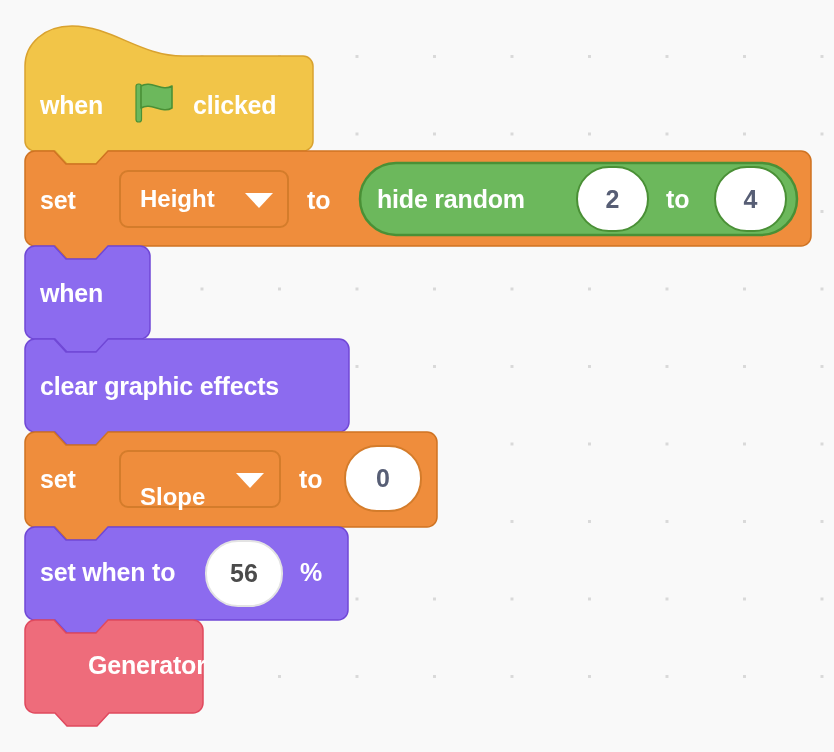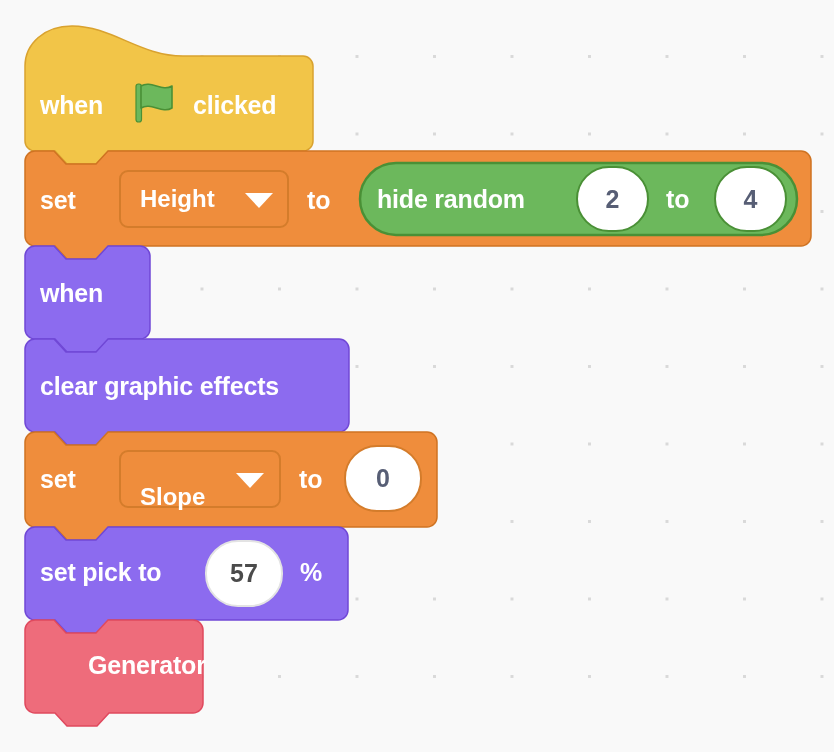--- a/index.html
+++ b/index.html
@@ -215,20 +215,20 @@
 
     <div class="lbl" style="left:40px; top:281px;">when</div>
 
     <div class="lbl" style="left:40px; top:374px;">clear graphic effects</div>
 
     <div class="lbl" style="left:40px; top:467px;">set</div>
     <div class="drop-lbl" style="left:140px; top:485px;">Slope</div>
     <div class="lbl" style="left:299px; top:467px;">to</div>
     <div class="num" style="left:345px; top:466px; width:76px;">0</div>
 
-    <div class="lbl" style="left:40px; top:560px;">set pick to</div>
-    <div class="num dark" style="left:206px; top:561px; width:76px;">57</div>
+    <div class="lbl" style="left:40px; top:560px;">set when to</div>
+    <div class="num dark" style="left:206px; top:561px; width:76px;">56</div>
     <div class="lbl" style="left:300px; top:560px;">%</div>
 
     <div class="lbl" style="left:40px; top:653px;margin-left:48px;">Generator</div>
 
   </div>
 </div>
 
 </body></html>

